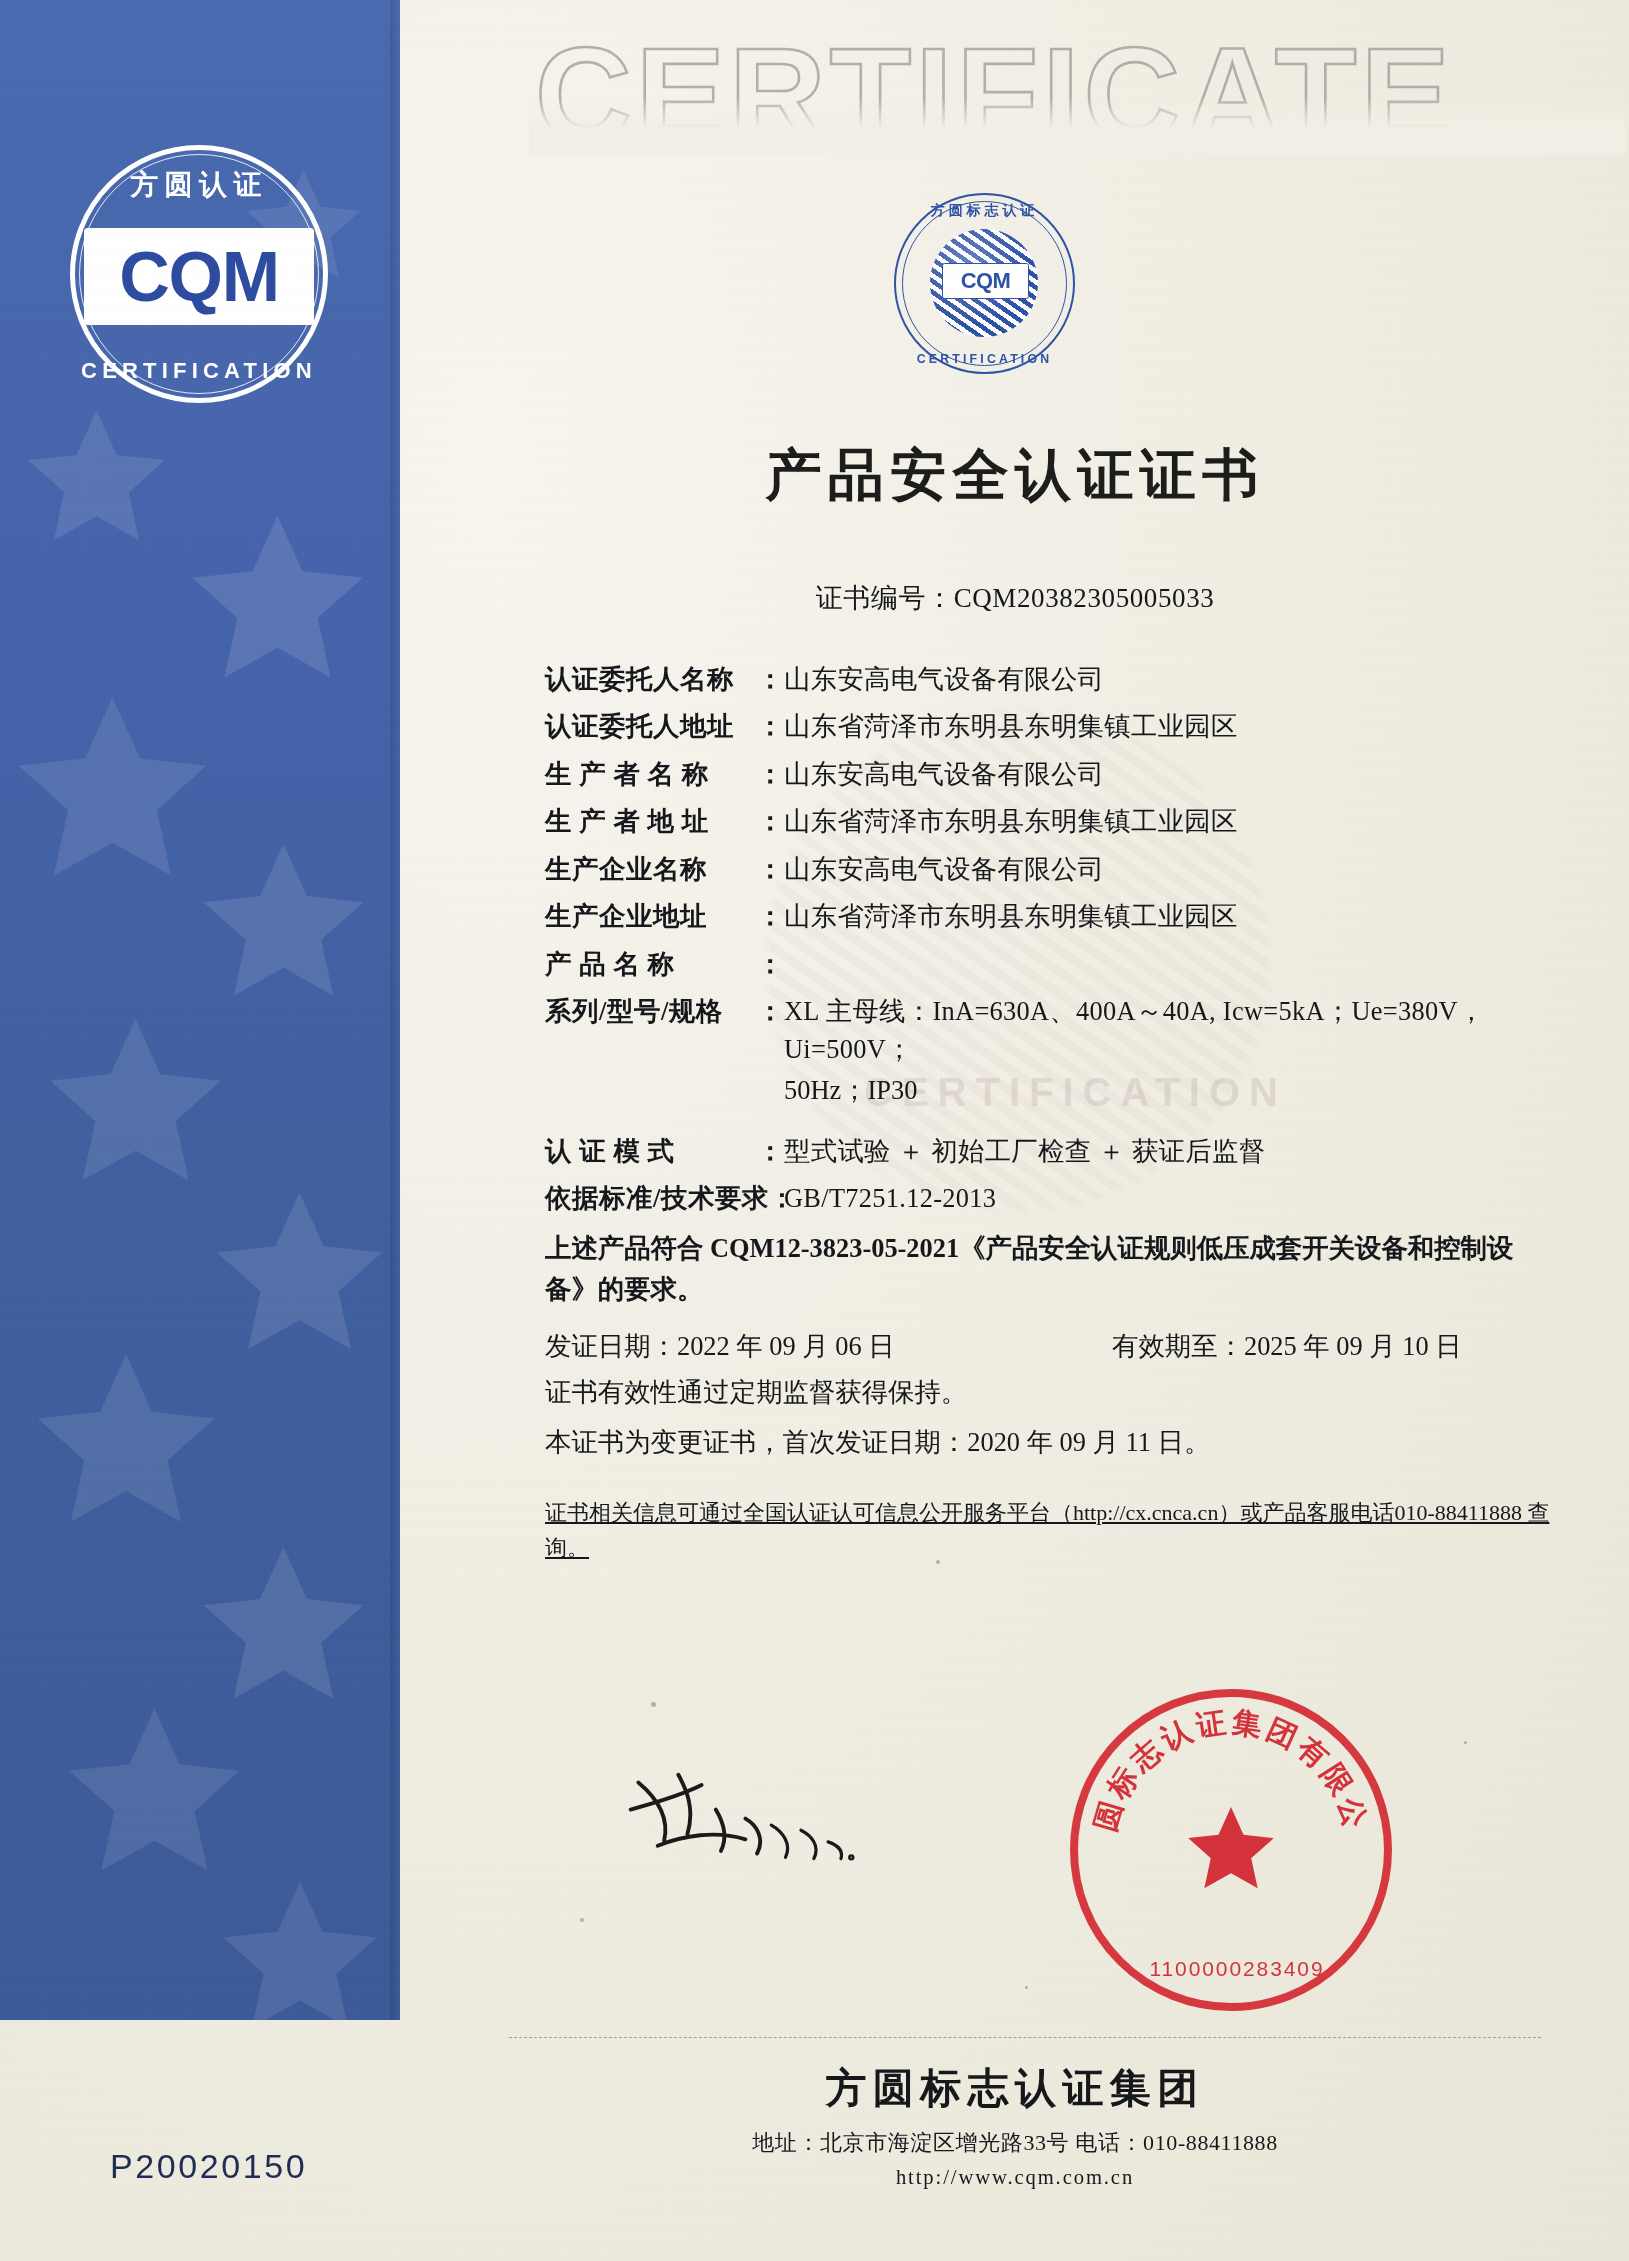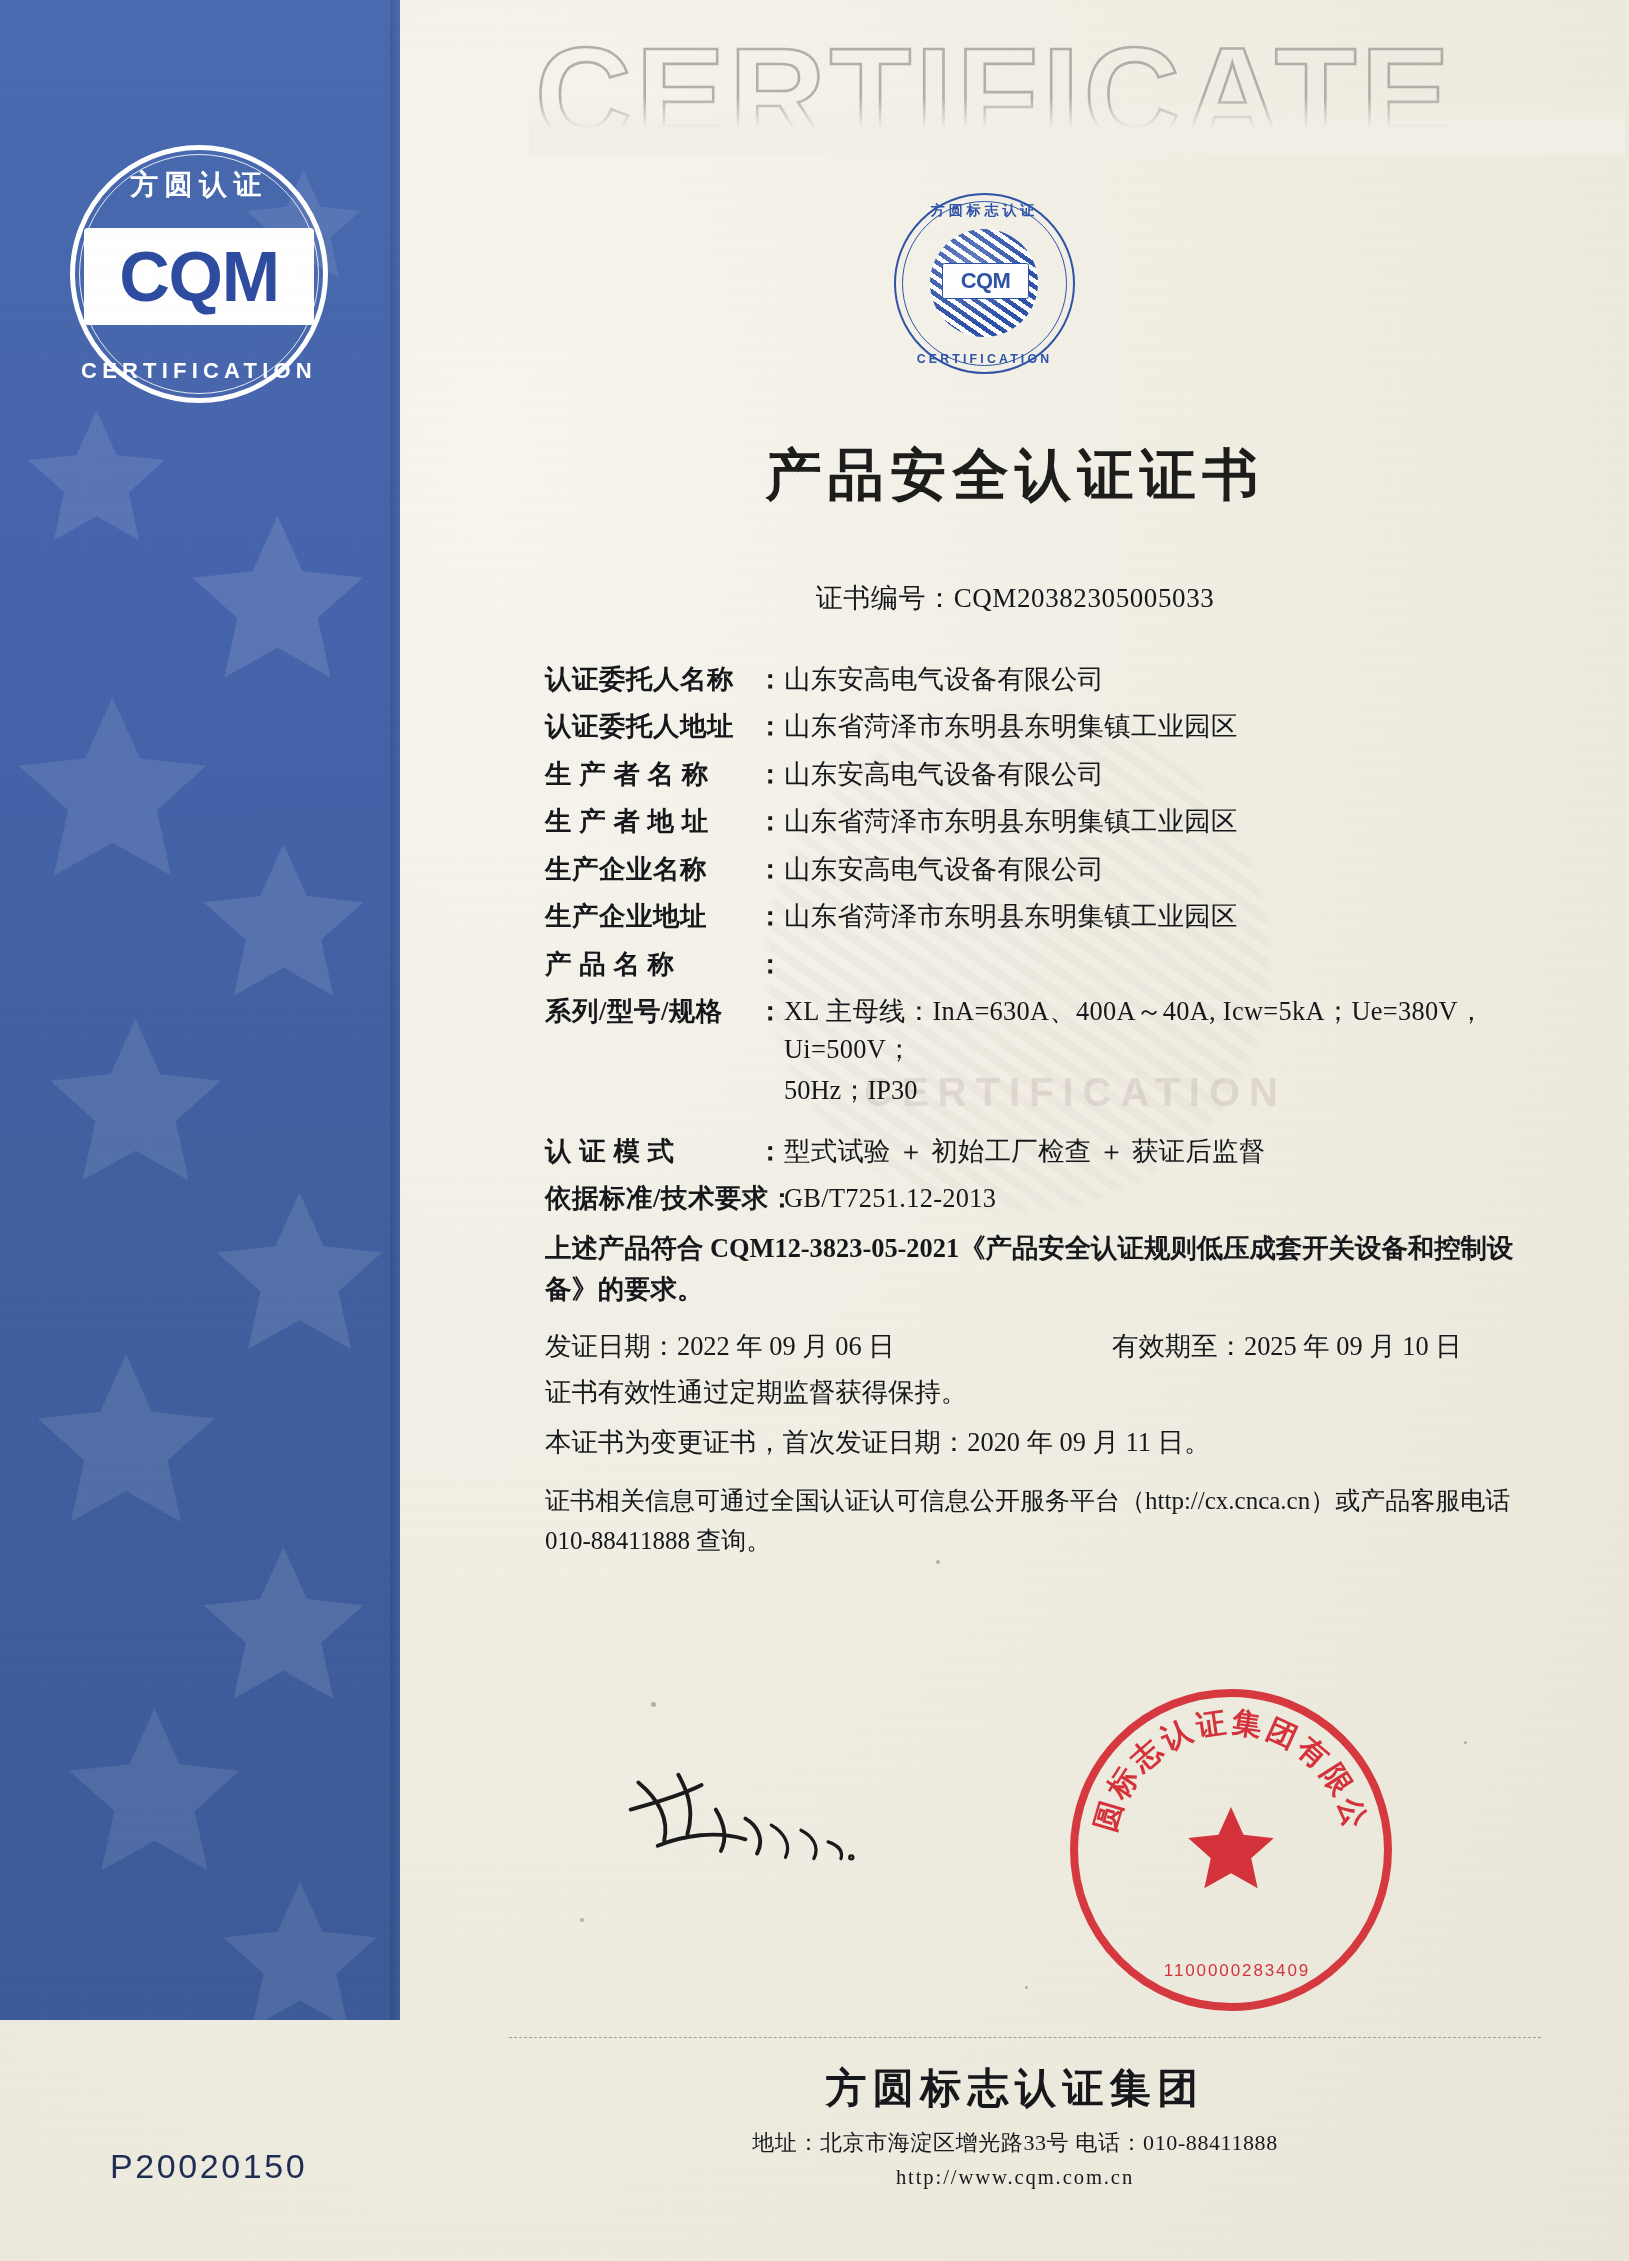--- a/index.html
+++ b/index.html
@@ -289,25 +289,26 @@
   #valid-date { }
 
   .plain-line {
     margin-top: 10.3px;
     font-size: 26.4px;
     color:#16181c;
     line-height: 1.5;
   }
   .plain-line.tight { margin-top: 9px; }
   #info-para {
-    margin-top: 19px;
-    font-size: 25px;
+    margin-top: 33px;
+    font-size: 22px;
     line-height: 1.6;
     color:#16181c;
     width: 1006px;
+    text-decoration: underline;
   }
 
   
   #signature {
     position:absolute;
     left: 619px; top: 1763px;
     width: 271px; height: 110px;
   }
   #signature svg { display:block; }
 
@@ -326,21 +327,21 @@
     position:absolute; left:50%; top:50%;
     transform: translate(-50%,-50%);
     color:#d3202a;
     opacity:.9;
   }
   #seal .seal-num {
     position:absolute; left:12px; right:0; bottom:30px;
     text-align:center;
     color:#d3202a; opacity:.9;
     font-family:"Liberation Sans",sans-serif;
-    font-size: 17px; letter-spacing: 1.9px;
+    font-size: 21px; letter-spacing: 1.9px;
   }
   #seal svg.arc text {
     fill:#d3202a;
     font-family:"Liberation Sans","DejaVu Sans",sans-serif;
     font-weight:700;
     font-size: 46px;
     letter-spacing: 6px;
     opacity:.9;
   }
 

